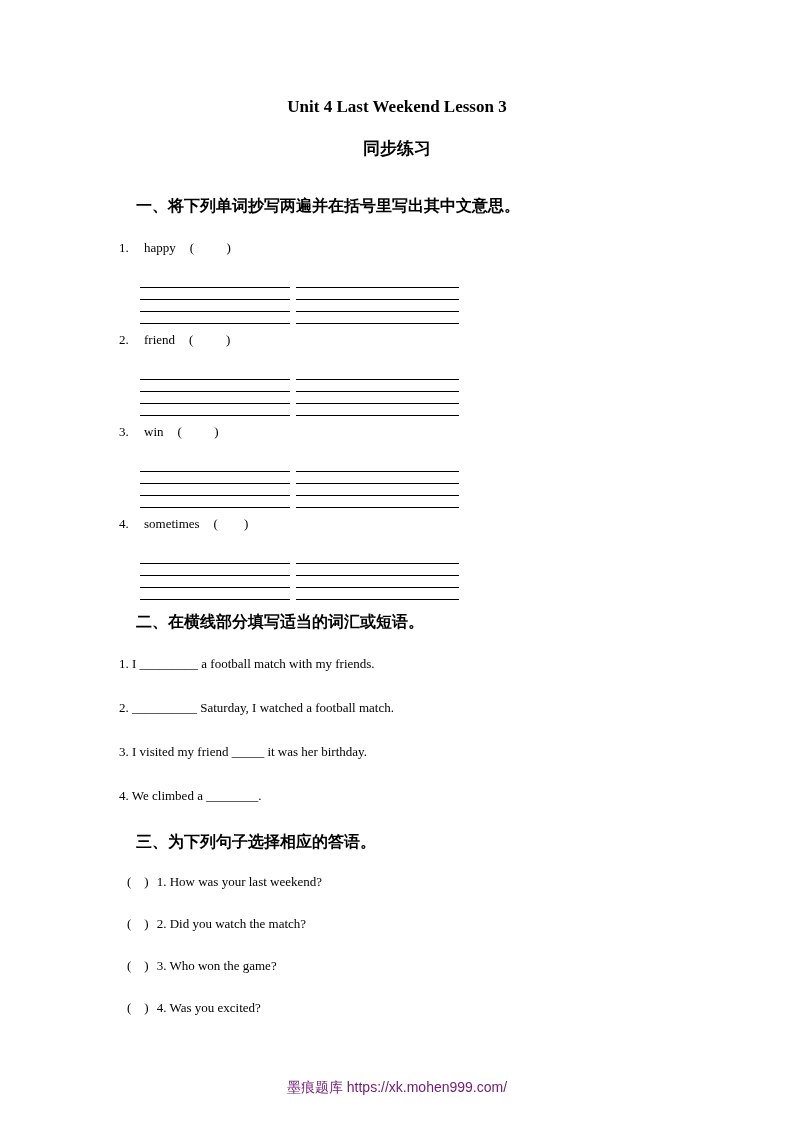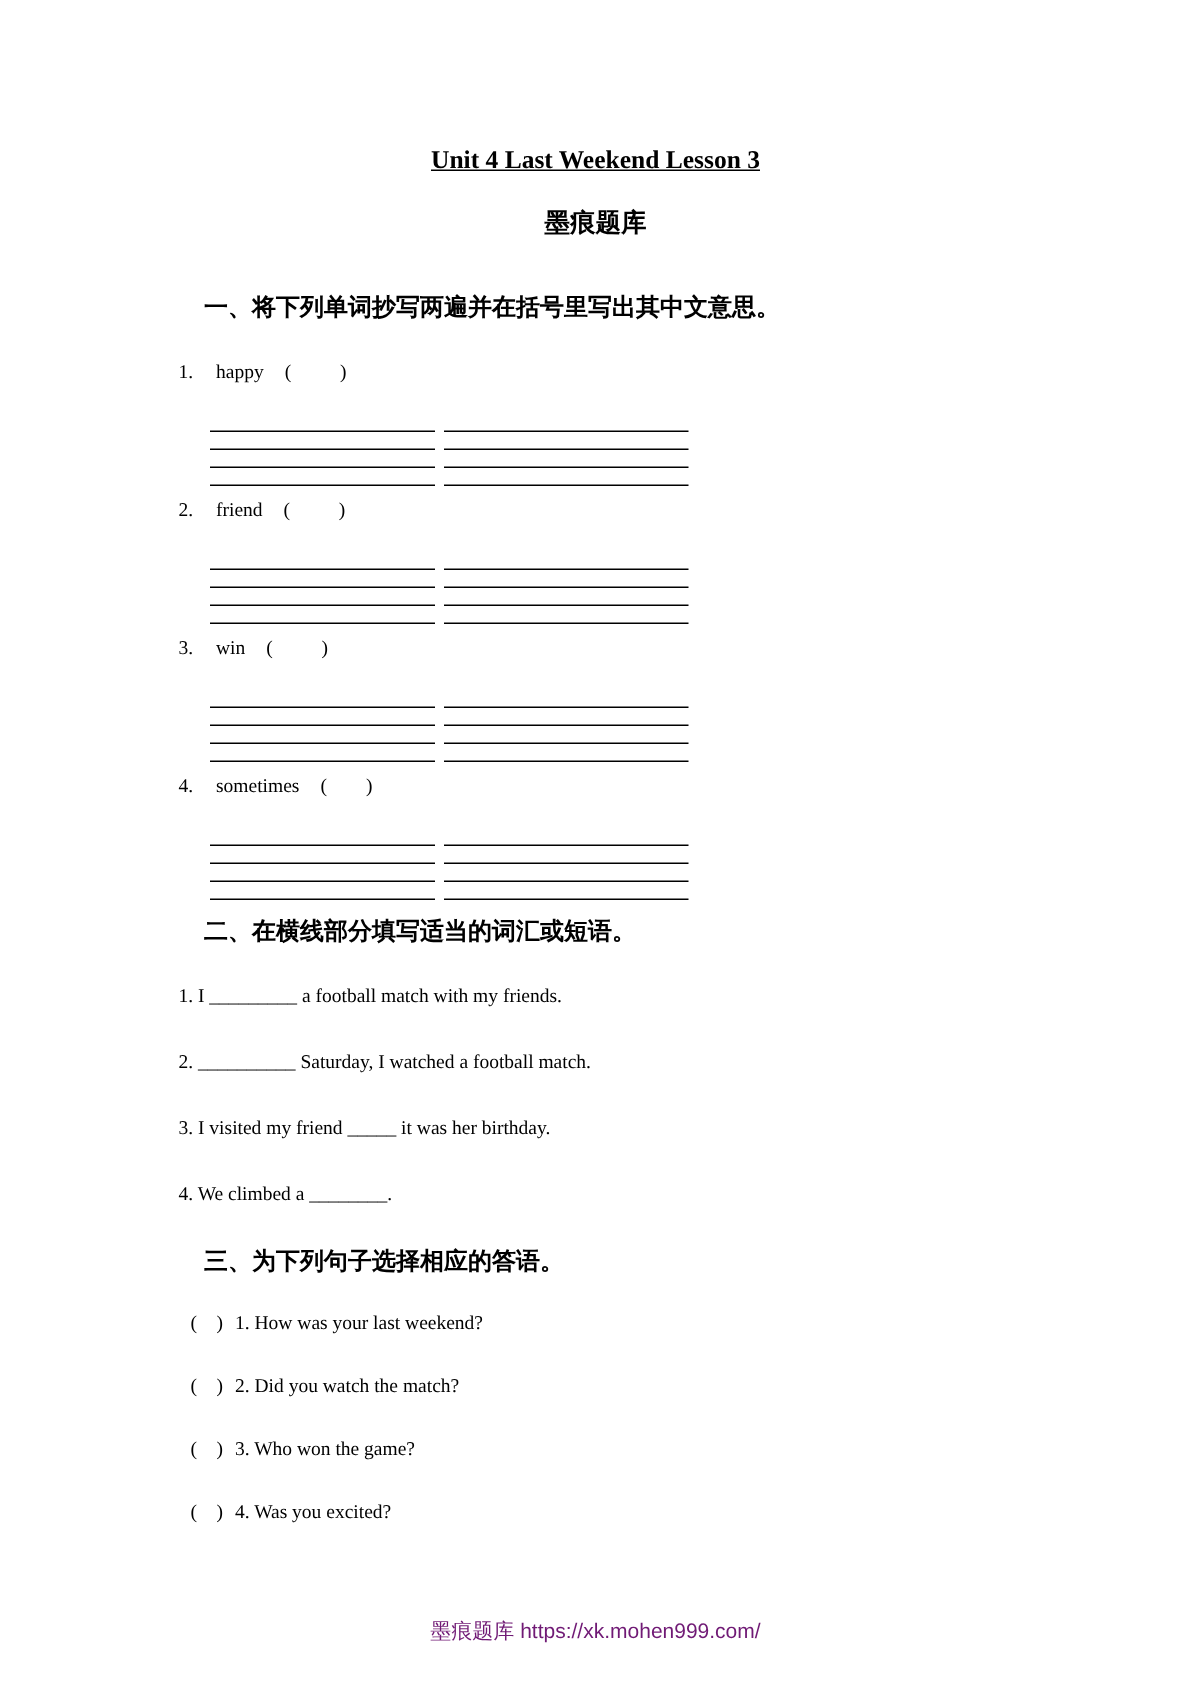--- a/index.html
+++ b/index.html
@@ -16,21 +16,20 @@
     display: flex;
     flex-direction: column;
     overflow: hidden;
   }
   .title {
     text-align: center;
     font-size: 17px;
     font-weight: 700;
     font-family: "Liberation Serif", serif;
     line-height: 22px;
-    text-decoration: underline;
   }
   .subtitle {
     text-align: center;
     font-size: 17px;
     font-weight: 700;
     font-family: "Liberation Sans", sans-serif;
     line-height: 22px;
     margin-top: 20px;
   }
   .sec-heading {
@@ -87,21 +86,21 @@
     color: #701a75;
     font-family: "Liberation Sans", sans-serif;
   }
 </style>
 </head>
 <body>
 
 <div class="page">
 
   <h1 class="title">Unit 4 Last Weekend Lesson 3</h1>
-  <h2 class="subtitle">墨痕题库</h2>
+  <h2 class="subtitle">同步练习</h2>
 
   <div class="sec-heading s1">一、将下列单词抄写两遍并在括号里写出其中文意思。</div>
 
   <div class="word-item first">
     <span class="num">1.</span><span class="word">happy</span><span class="bracket">(&nbsp;&nbsp;&nbsp;&nbsp;&nbsp;&nbsp;&nbsp;&nbsp;&nbsp;&nbsp;)</span>
   </div>
   <div class="lines">
     <div class="fourline col1">
       <div class="ln"></div>
       <div class="ln"></div>

